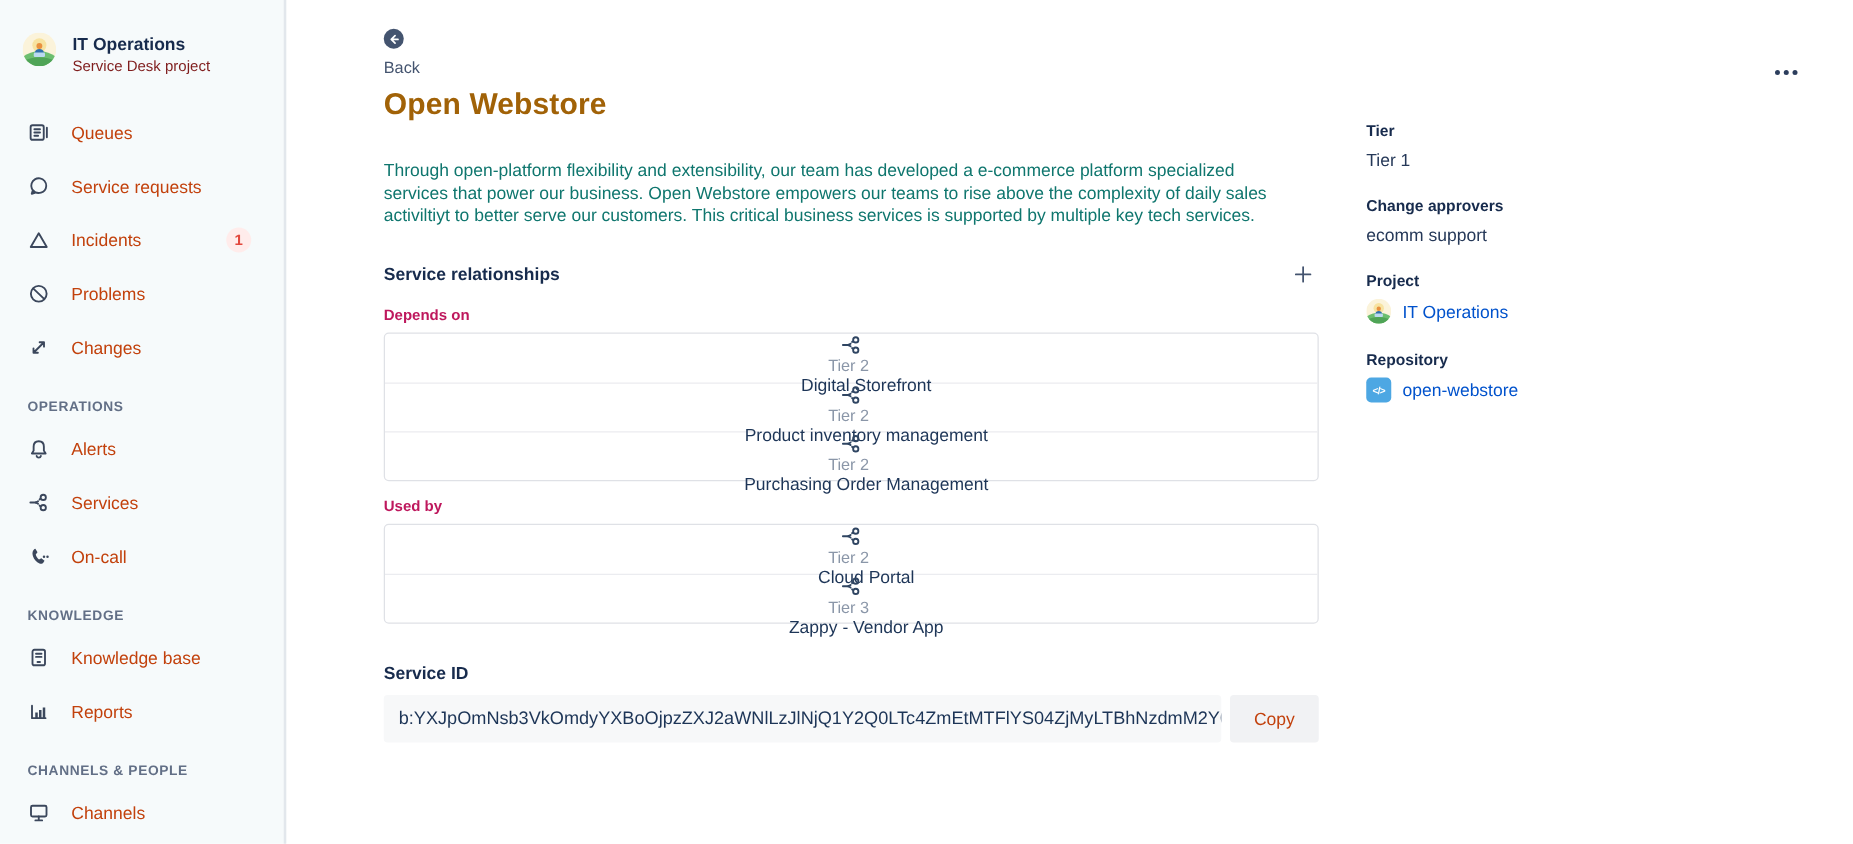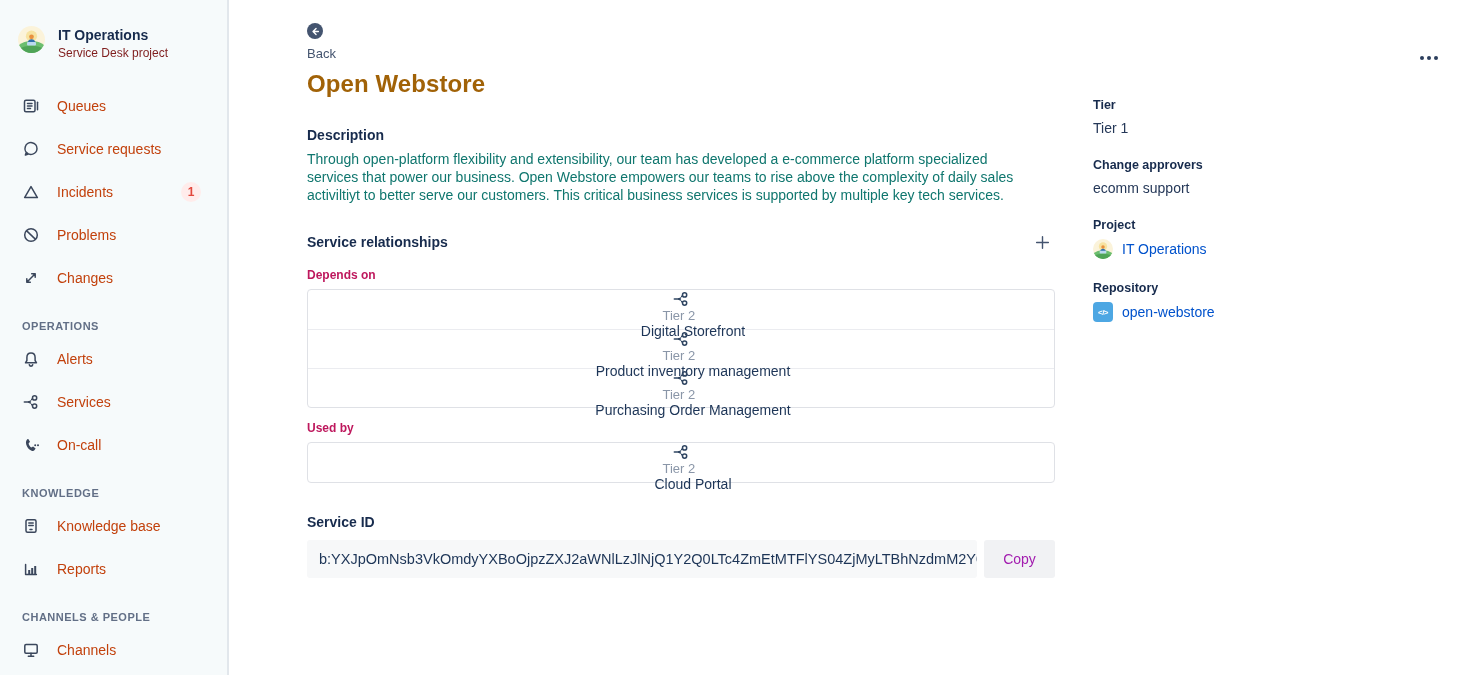--- a/index.html
+++ b/index.html
@@ -55,21 +55,21 @@
   .rel-icon { width:18px; height:18px; color:#2F4562; flex:0 0 auto; }
   .rel-tier { font-size:13px; color:#8A96A8; width:51px; margin-left:14px; }
   .rel-name { font-size:14px; font-weight:500; color:#1D3557; margin-left:24px; }
 
   .sid-block { margin-top:31px; }
   .sid-row { display:flex; gap:7px; margin-top:10px; }
   .sid-field { width:670px; height:38px; background:#F7F8F9; border-radius:3px;
     display:flex; align-items:center; padding:0 12px; font-size:14.5px; color:#1D3557;
     white-space:nowrap; overflow:hidden; cursor:text; }
   .copy-btn { width:71px; height:38px; background:#F1F2F4; border:none; border-radius:3px;
-    font-family:inherit; font-size:14px; font-weight:500; color:#a21caf; cursor:pointer;text-align:center; }
+    font-family:inherit; font-size:14px; font-weight:500; color:#c2410c; cursor:pointer;text-align:center; }
 
   
   .details { position:absolute; left:1093px; top:98px; width:330px; }
   .field { margin-bottom:22px; }
   .field-label { font-size:12.5px; font-weight:700; color:#172B4D; }
   .field-value { font-size:14px; color:#253858; margin-top:8px; }
   .field-linkrow { display:flex; align-items:center; gap:9px; margin-top:7px; cursor:pointer; width:max-content; }
   .field-link { font-size:14px; font-weight:500; color:#0052CC; }
   .avatar.small { width:20px; height:20px; }
   .repo-icon { width:20px; height:20px; border-radius:4px; background:#4DA7E3; color:#fff;
@@ -244,21 +244,20 @@
   <h1 class="page-title">Open Webstore</h1>
 
   <div class="more-btn" title="More actions">
     <i></i>
       <i></i>
       <i></i>
   </div>
 
   <div class="content">
     <section class="desc-block">
-      <h2 class="section-heading">Description</h2>
       <p class="desc-body">Through open-platform flexibility and extensibility, our team has developed a e-commerce platform specialized services that power our business. Open Webstore empowers our teams to rise above the complexity of daily sales activiltiyt to better serve our customers. This critical business services is supported by multiple key tech services.</p>
     </section>
 
     <section>
       <div class="rel-header">
         <h2 class="section-heading">Service relationships</h2>
         <span class="plus-btn" title="Add relationship">
           <svg viewBox="0 0 18 18" width="17" height="17">
               <g class="ic" stroke-width="1.7">
             <path d="M9 2.8v12.4M2.8 9h12.4"></path>
@@ -325,20 +324,35 @@
                   <path d="M2.3 9h4.2"></path>
                   <path d="M6.8 8.7c1.6-.2 2.2-1.4 3.3-2.6" stroke-dasharray="1.8 1.9"></path>
                   <path d="M6.8 9.3c1.6.2 2.2 1.4 3.3 2.6" stroke-dasharray="1.8 1.9"></path>
                   <circle cx="12.6" cy="4.9" r="2.1"></circle>
                   <circle cx="12.6" cy="13.1" r="2.1"></circle>
                 </g>
               </svg>
           </span>
           <span class="rel-tier">Tier 2</span>
           <span class="rel-name">Cloud Portal</span>
+        </div>
+        <div class="rel-row">
+          <span class="rel-icon">
+            <svg viewBox="0 0 18 18" width="18" height="18">
+                <g class="ic">
+                  <path d="M2.3 9h4.2"></path>
+                  <path d="M6.8 8.7c1.6-.2 2.2-1.4 3.3-2.6" stroke-dasharray="1.8 1.9"></path>
+                  <path d="M6.8 9.3c1.6.2 2.2 1.4 3.3 2.6" stroke-dasharray="1.8 1.9"></path>
+                  <circle cx="12.6" cy="4.9" r="2.1"></circle>
+                  <circle cx="12.6" cy="13.1" r="2.1"></circle>
+                </g>
+              </svg>
+          </span>
+          <span class="rel-tier">Tier 3</span>
+          <span class="rel-name">Zappy - Vendor App</span>
         </div>
       </div>
     </section>
 
     <section class="sid-block">
       <h2 class="section-heading">Service ID</h2>
       <div class="sid-row">
         <div class="sid-field">b:YXJpOmNsb3VkOmdyYXBoOjpzZXJ2aWNlLzJlNjQ1Y2Q0LTc4ZmEtMTFlYS04ZjMyLTBhNzdmM2Y0NT</div>
         <button class="copy-btn">Copy</button>
       </div>

